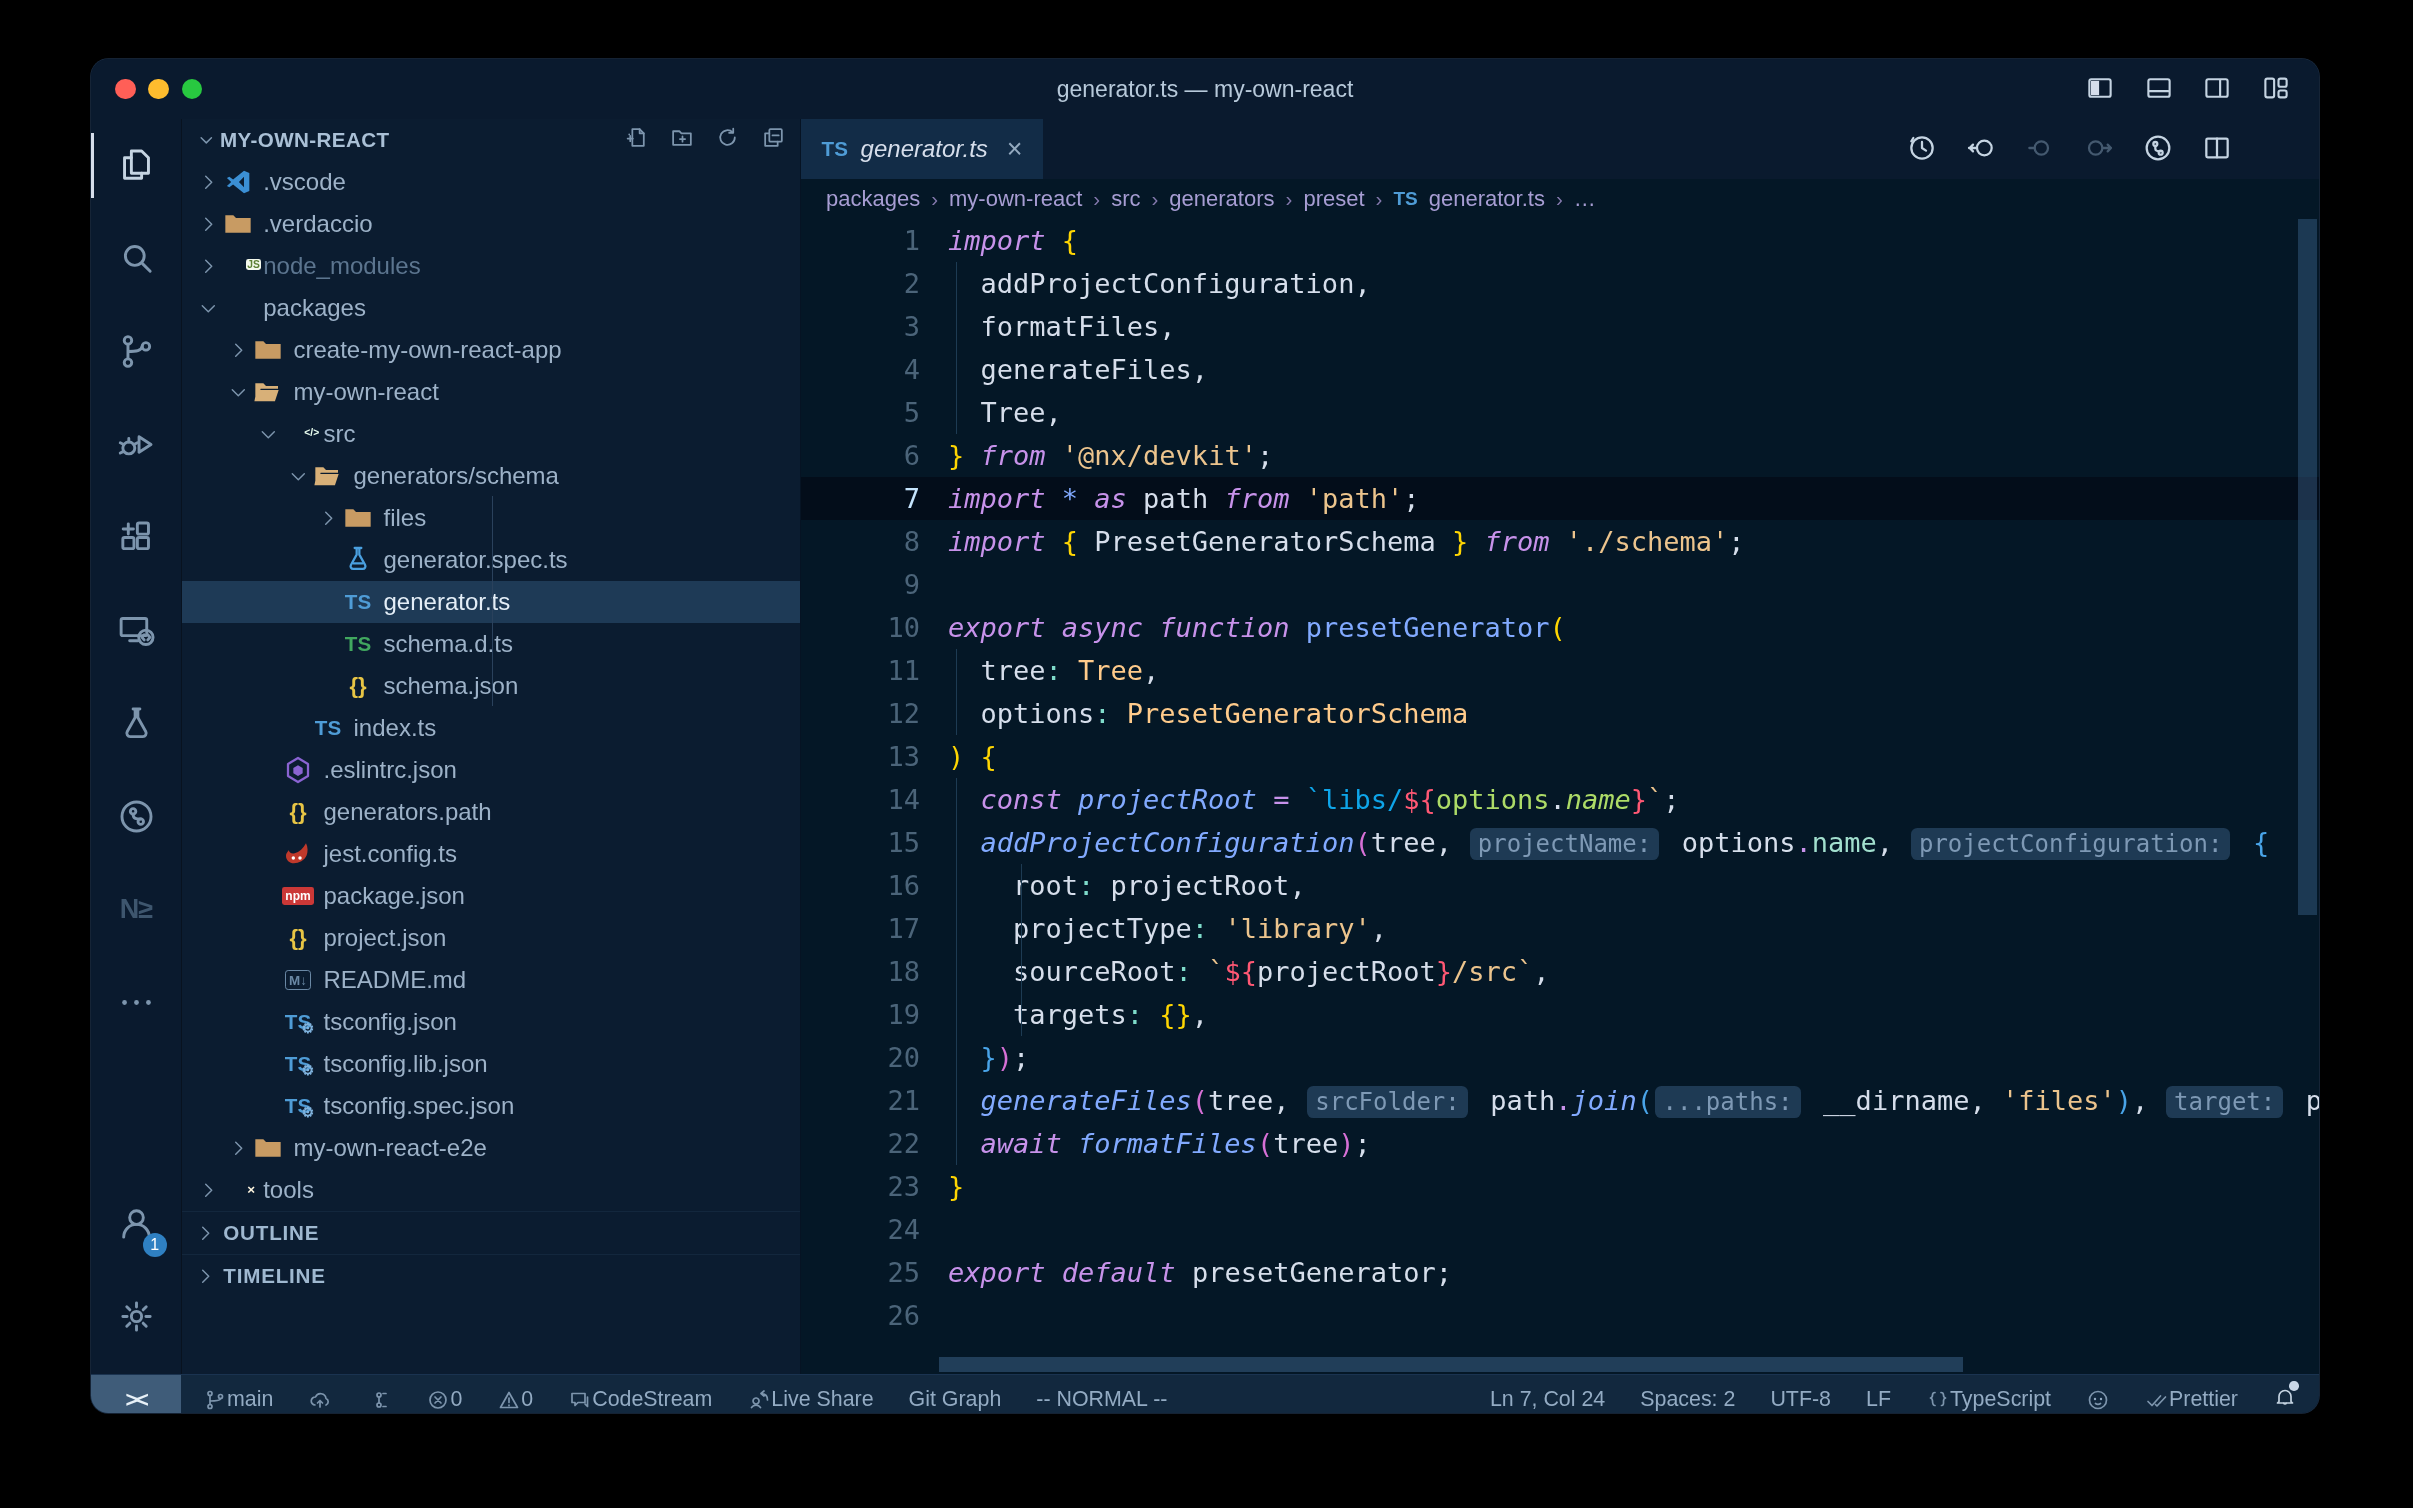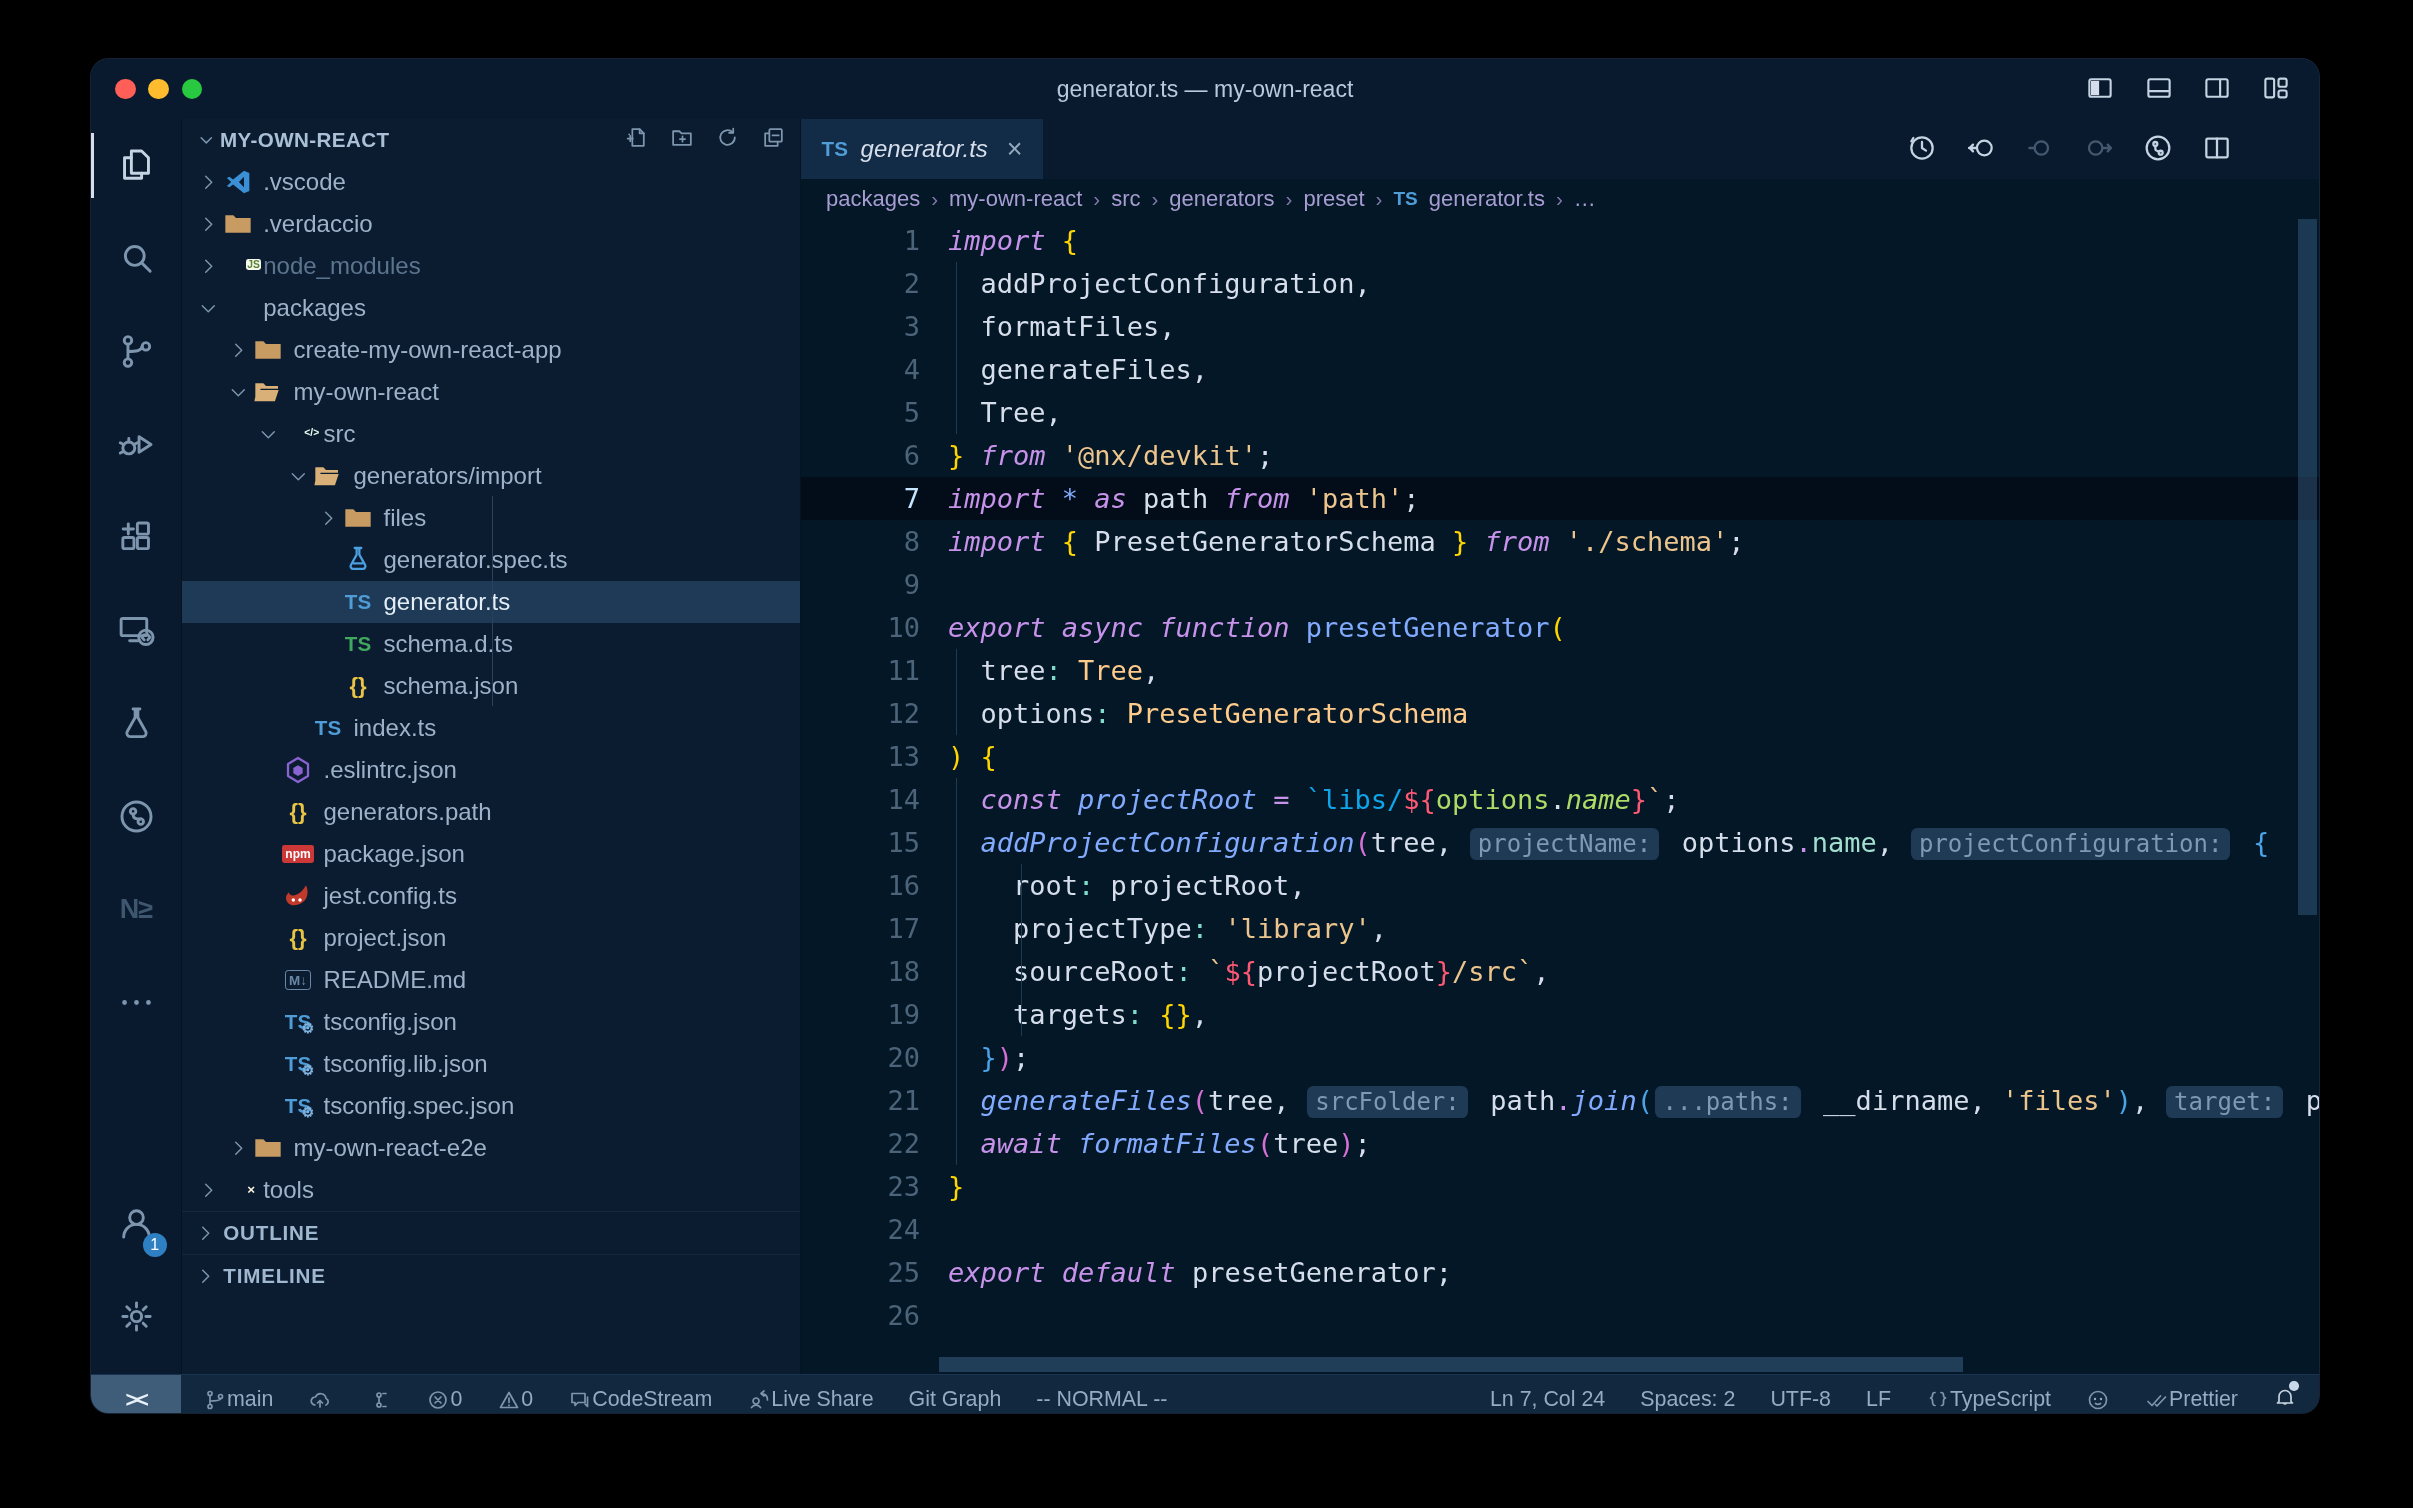--- a/index.html
+++ b/index.html
@@ -337,21 +337,21 @@
             <span class="tchev">
               <svg viewBox="0 0 24 24">
                 <path d="M5 9l7 7 7-7"></path>
               </svg>
             </span>
             <span class="ticon">
               <svg viewBox="0 0 24 24" style="stroke:none">
                 <path fill="#d8b078" d="M2.5 5.5h6l2 2h9v2h-13l-3 9h-1z M3.5 10.5h16.5l-2.8 8.5H1.8z"></path>
               </svg>
             </span>
-            <span class="tlabel">generators/import</span>
+            <span class="tlabel">generators/schema</span>
           </div>
           <div class="trow" style="padding-left:133px">
             <span class="tchev">
               <svg viewBox="0 0 24 24">
                 <path d="M9 5l7 7-7 7"></path>
               </svg>
             </span>
             <span class="ticon">
               <svg viewBox="0 0 24 24" style="stroke:none">
                 <path fill="#c89b63" d="M2.5 5.5h6l2 2h11v11h-19z"></path>
@@ -410,34 +410,34 @@
           <div class="trow" style="padding-left:73px">
             <span class="tchev"></span>
             <span class="ticon">
               <span class="badge-json">{}</span>
             </span>
             <span class="tlabel">generators.path</span>
           </div>
           <div class="trow" style="padding-left:73px">
             <span class="tchev"></span>
             <span class="ticon">
-              <span class="badge-npm">npm</span>
-            </span>
-            <span class="tlabel">package.json</span>
-          </div>
-          <div class="trow" style="padding-left:73px">
-            <span class="tchev"></span>
-            <span class="ticon">
               <svg viewBox="0 0 24 24" style="stroke:none">
                 <path fill="#c0392b" d="M5 9c0 1-2 2-2 4.5C3 16.5 5.5 19 9 19s8-2 9.5-6c1-2.7 1-6-0.5-9-2 4-5 6.5-8.5 7.5C7 12.2 5.5 10.8 5 9z"></path>
                 <circle cx="8.5" cy="15" r="1.3" fill="#fff"></circle>
                 <circle cx="13.5" cy="15" r="1.3" fill="#fff"></circle>
               </svg>
             </span>
             <span class="tlabel">jest.config.ts</span>
+          </div>
+          <div class="trow" style="padding-left:73px">
+            <span class="tchev"></span>
+            <span class="ticon">
+              <span class="badge-npm">npm</span>
+            </span>
+            <span class="tlabel">package.json</span>
           </div>
           <div class="trow" style="padding-left:73px">
             <span class="tchev"></span>
             <span class="ticon">
               <span class="badge-json">{}</span>
             </span>
             <span class="tlabel">project.json</span>
           </div>
           <div class="trow" style="padding-left:73px">
             <span class="tchev"></span>

